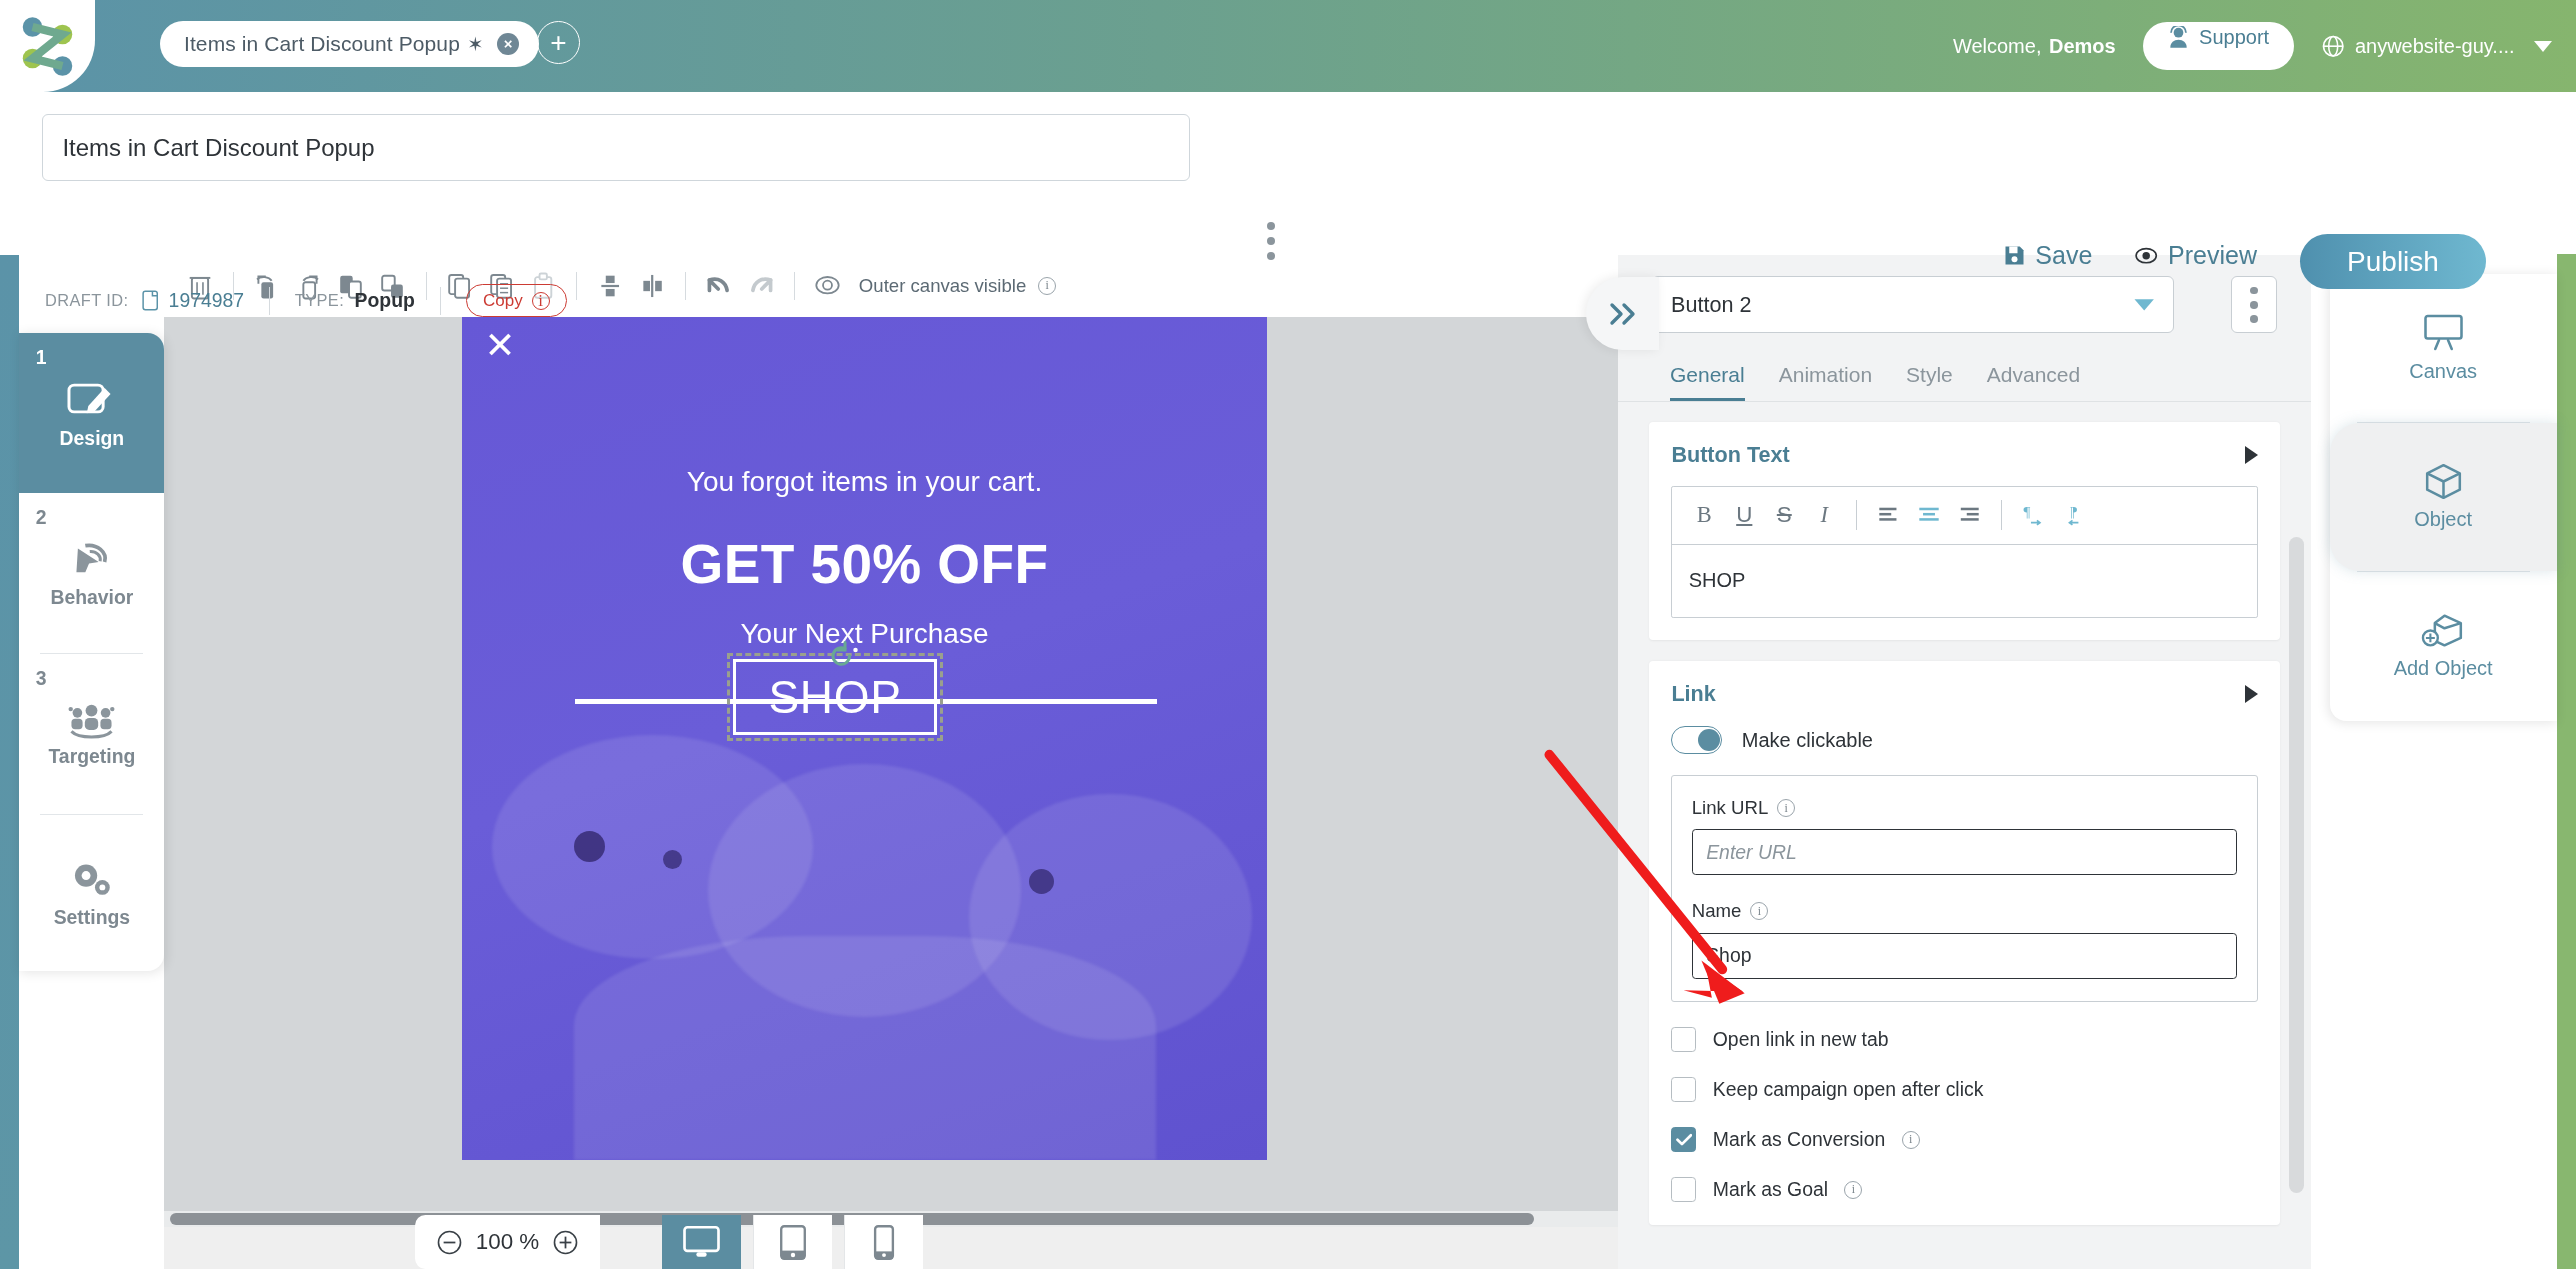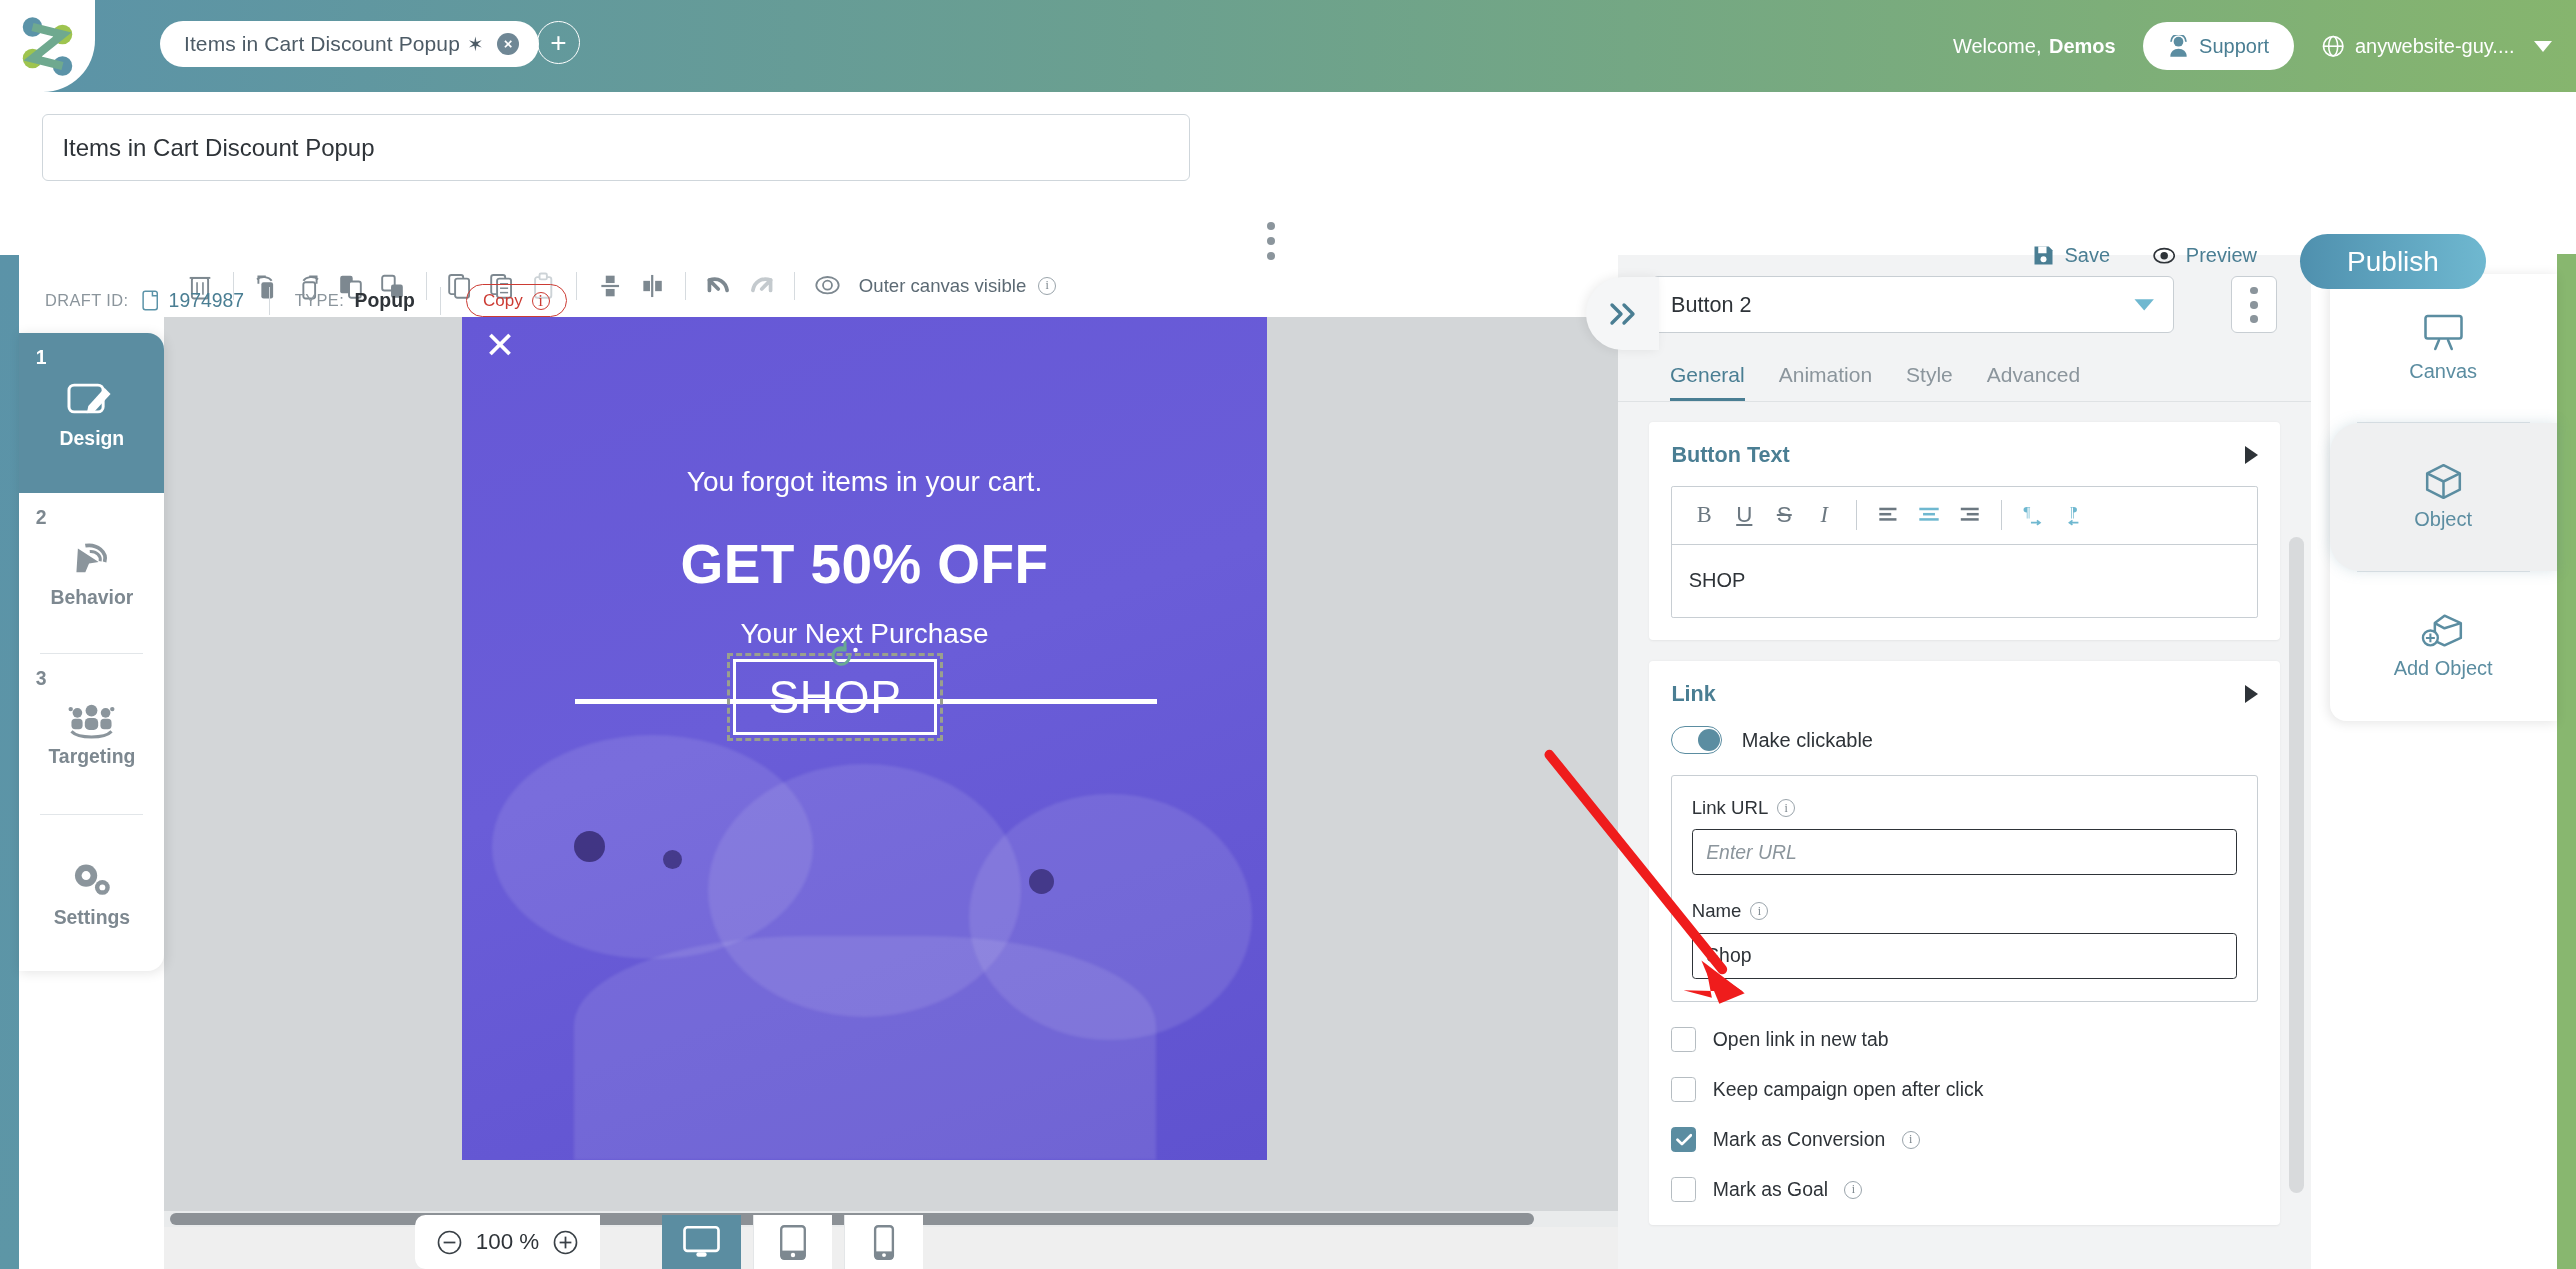--- a/index.html
+++ b/index.html
@@ -48,21 +48,21 @@
     font-size: 28px; line-height: 0; z-index: 4; font-weight: 300;
   }
   .hdr-right {
     position: absolute; right: 24px; top: 0; height: 92px;
     display: flex; align-items: center; gap: 0; z-index: 4;
   }
   .welcome { font-size: 20px; color: #ffffff; margin-right: 27px; white-space: nowrap; }
   .welcome b { font-weight: bold; margin-left: 7.5px; }
   .support-btn {
     height: 48px; background: #ffffff; border-radius: 25px;
-    display: flex; align-items: center; gap: 10.4px; padding: 16px 25px;
+    display: flex; gap: 10.4px; padding: 4px 25px;
     margin-right: 28px;
   }
   .support-btn span { font-size: 20px; color: #4a7e93; }
   .site-picker { display: flex; align-items: flex-end; gap: 10.4px; margin-right: 19.4px; }
   .site-picker .site-name { font-size: 20px; color: #ffffff; white-space: nowrap; }
   .caret-down-white {
     width: 0; height: 0; border-left: 9.7px solid transparent;
     border-right: 9.7px solid transparent; border-top: 11.2px solid #ffffff;
   }
 
@@ -91,21 +91,21 @@
   .meta-val.dark { color: #2e3338; font-weight: 600; }
   .meta-sep { width: 0.7px; height: 28px; background: #d6dbdf; margin: 0 25px; }
   .copy-chip {
     border: 1.2px solid #cc3b33; border-radius: 16.4px; height: 33px;
     display: flex; align-items: center; gap: 9px; padding: 0 16.4px;
     margin-left: 25px;
   }
   .copy-chip span { font-size: 17px; color: #cc3b33; }
   .actions { position: absolute; right: 52px; top: 130px; display: flex; align-items: center; gap: 0; }
   .act-btn { display: flex; align-items: center; gap: 10.4px; margin-right: 43px; }
-  .act-btn span { font-size: 20px; color: #4a7e93; }
+  .act-btn span { font-size: 25px; color: #4a7e93; }
   .publish-btn {
     width: 186px; height: 55px; border-radius: 28px;
     background: linear-gradient(90deg,#4f90ae 0%, #6fb8d0 100%);
     color: #ffffff; font-size: 28px; border: none;
     font-family: "Liberation Sans", sans-serif;
     margin-top: 12px;
   }
 
   
   .left-rail-bg {

